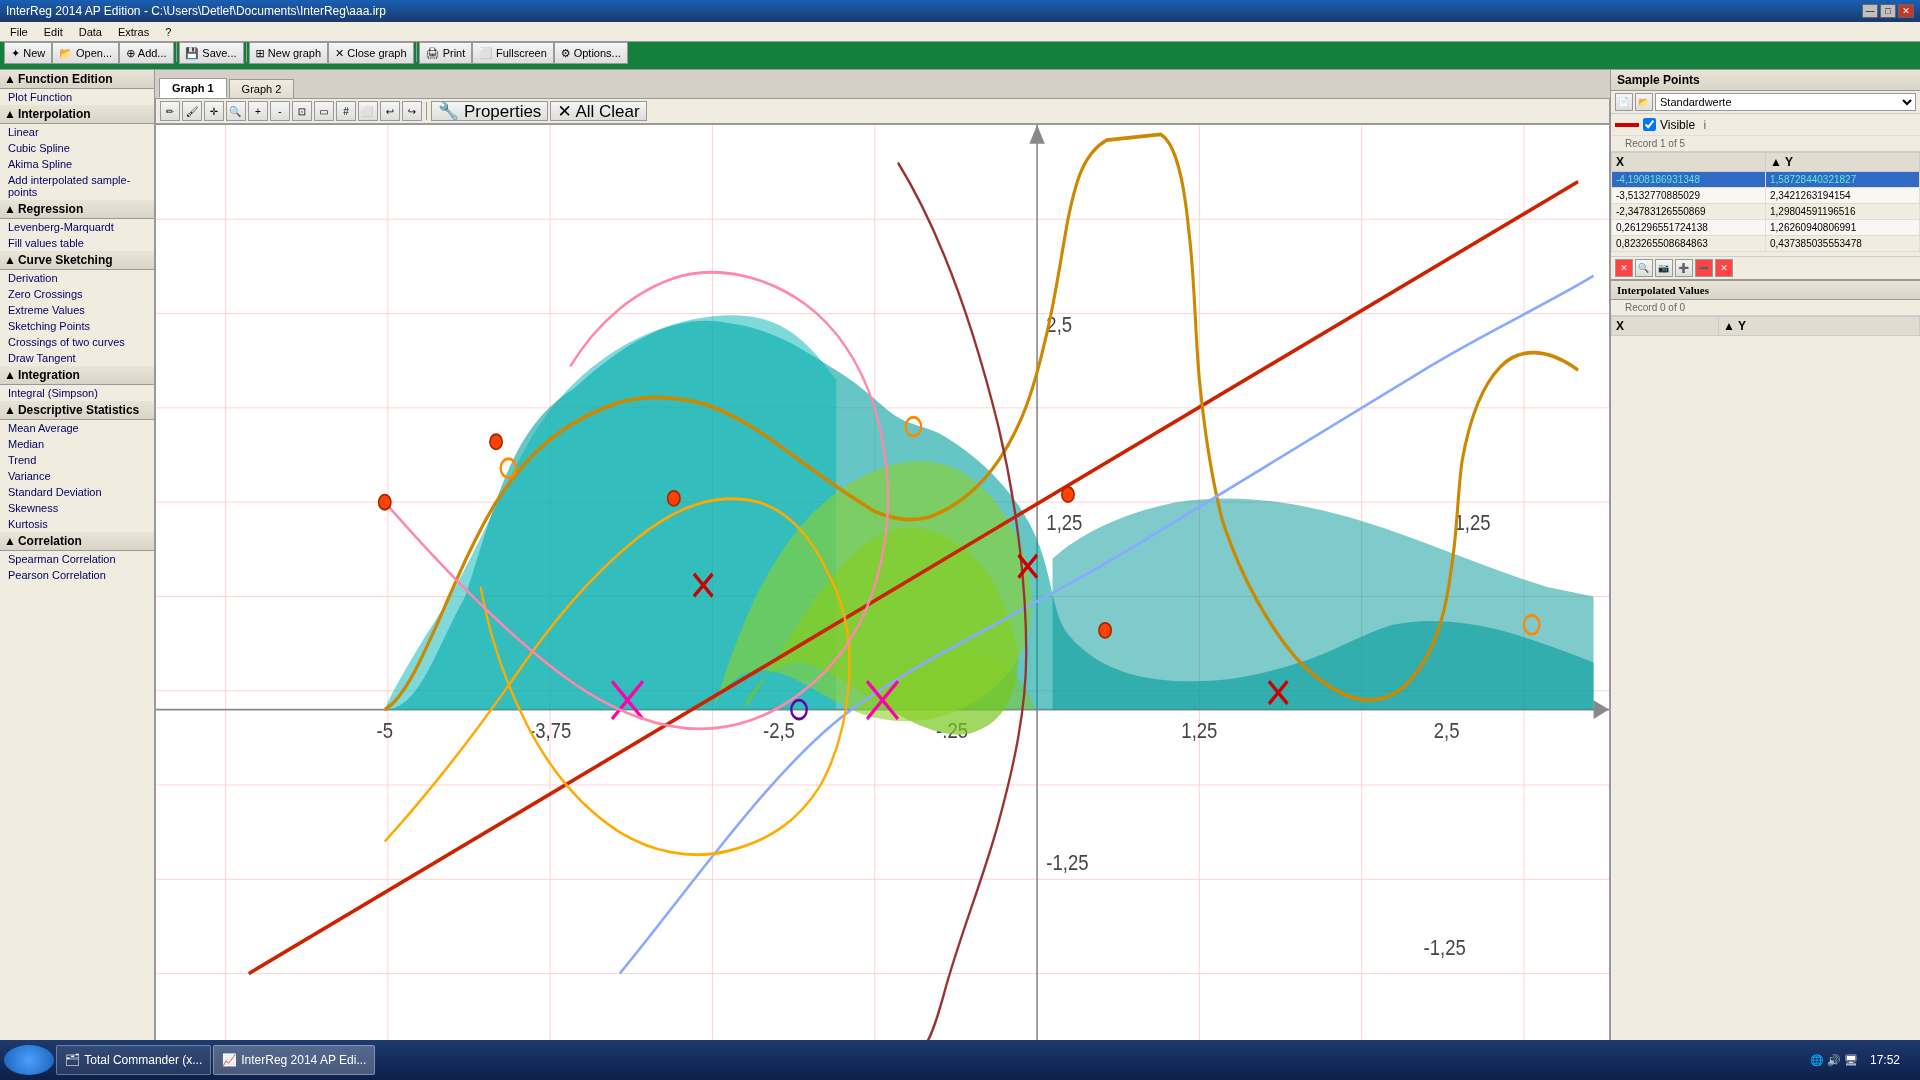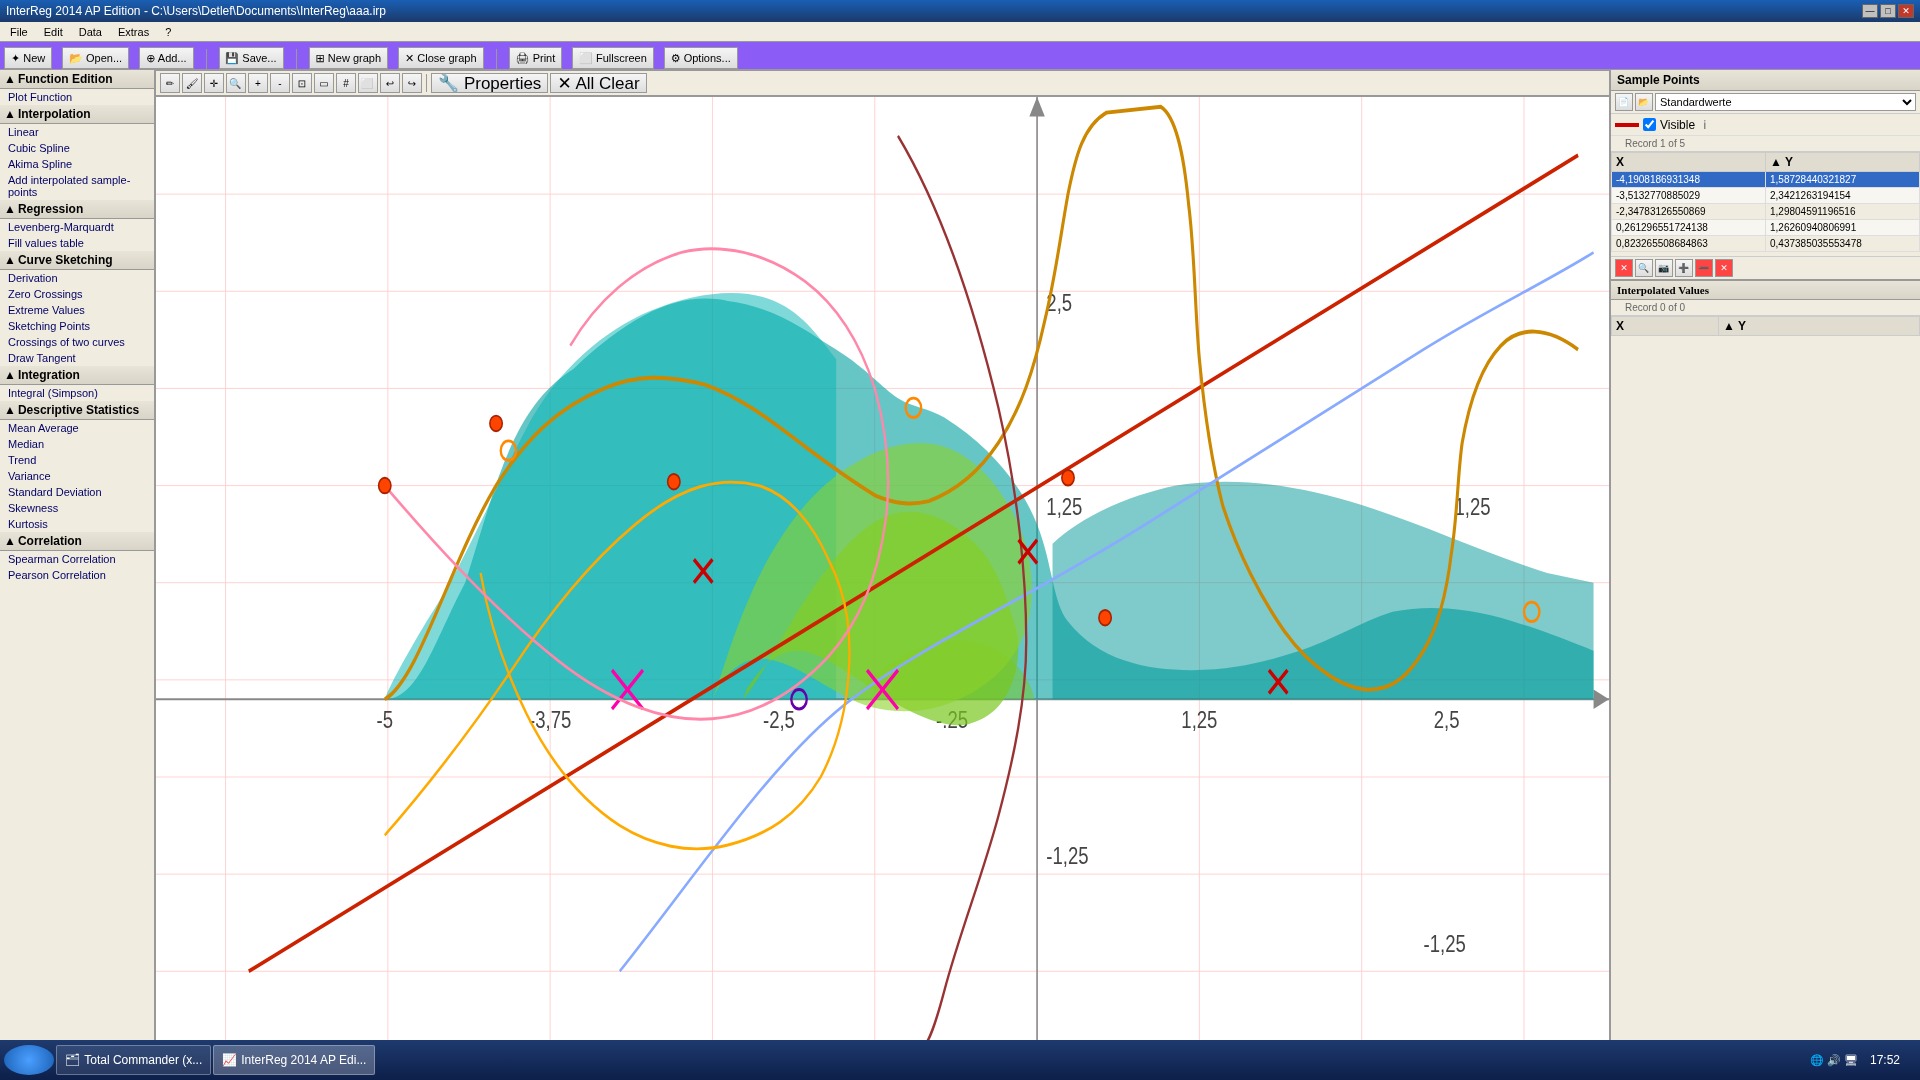--- a/index.html
+++ b/index.html
@@ -37,27 +37,27 @@
       gap: 4px;
     }
     .menu-item {
       padding: 1px 6px;
       cursor: pointer;
       font-size: 11px;
     }
 
     
     #toolbar {
-      background: #8b5cf6;
+      background: #15803d;
       height: 28px;
       display: flex;
-      align-items: flex-end;
+      align-items: flex-start;
       padding: 0 4px;
       border-bottom: 1px solid #999;
-      gap: 10px;
+      gap: 0;
     }
     .tb-btn {
       padding: 2px 6px;
       background: linear-gradient(to bottom, #f5f5f5, #ddd);
       border: 1px solid #999;
       cursor: pointer;
       font-size: 11px;
       display: flex; align-items: center; gap: 2px;
       height: 22px;
     }
@@ -226,21 +226,21 @@
       border: 1px solid #ccc;
       padding: 2px 4px;
       text-align: left;
     }
     .sp-table td {
       border: 1px solid #ddd;
       padding: 2px 4px;
       font-size: 10px;
     }
     .sp-table tr:nth-child(even) { background: #f8f6f0; }
-    .sp-table tr.selected { background: #316ac5; color: #ffffff; }
+    .sp-table tr.selected { background: #316ac5; color: #5eead4; }
 
     
     #right-bottom {
       border-top: 2px solid #999;
       flex: 1;
       display: flex;
       flex-direction: column;
     }
 
     
@@ -409,20 +409,24 @@
     <div class="sidebar-section-header">
       <span>▲</span>
       <span>Correlation</span>
     </div>
     <div class="sidebar-item">Spearman Correlation</div>
     <div class="sidebar-item">Pearson Correlation</div>
   </div>
 
   <div id="center-area">
 
+    <div id="graph-tabs">
+      <div class="graph-tab active">Graph 1</div>
+      <div class="graph-tab">Graph 2</div>
+    </div>
 
     <div id="graph-toolbar">
       <div class="gt-btn">✏</div>
       <div class="gt-btn">🖌</div>
       <div class="gt-btn">✛</div>
       <div class="gt-btn">🔍</div>
       <div class="gt-btn">+</div>
       <div class="gt-btn">-</div>
       <div class="gt-btn">⊡</div>
       <div class="gt-btn">▭</div>

